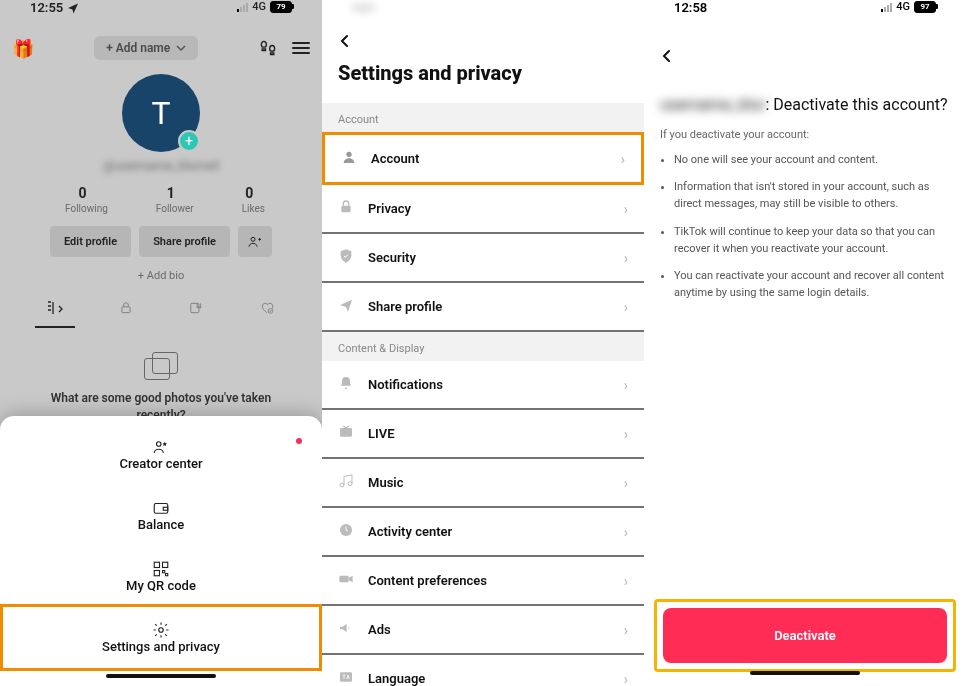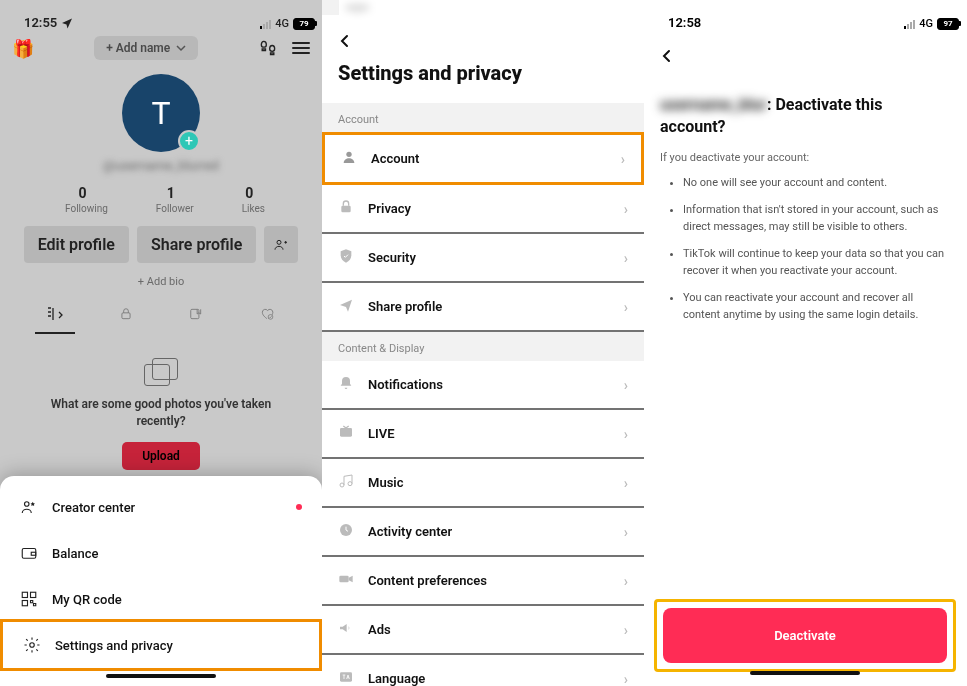--- a/index.html
+++ b/index.html
@@ -23,25 +23,24 @@
   }
   .screen.s1 { background: #c9c9c9; }
   .screen.s2 { background: #f2f2f2; }
   .screen.s3 { background: #fff; }
 
   
   .status-bar {
     height: 30px;
     display: flex;
     justify-content: space-between;
-    align-items: flex-end;
-    padding: 0 7px;
+    align-items: flex-start;
+    padding: 0 30px;
     font-size: 13px;
     font-weight: 600;
-    margin-left: 17px;
   }
   .status-left { display:flex; align-items:center; gap:4px;}
   .status-right { display:flex; align-items:center; gap:4px; font-size:11px; font-weight:500;}
   .bars { display:flex; align-items:flex-end; gap:1px; height:10px;}
   .bars span { width:2px; background:#000; }
   .bars span:nth-child(1){height:3px;} .bars span:nth-child(2){height:5px;background:#aaa;}
   .bars span:nth-child(3){height:7px;background:#aaa;} .bars span:nth-child(4){height:9px;background:#aaa;}
   .s1 .status-bar { color:#222; }
   .battery { border:1px solid #000; border-radius:3px; width:22px; height:12px; position:relative; display:flex; align-items:center; justify-content:center; font-size:8px; font-weight:700; background:#000; color:#fff;}
   .battery::after { content:""; position:absolute; right:-3px; width:2px; height:5px; background:#000; border-radius:0 1px 1px 0;}
@@ -71,42 +70,42 @@
     position:absolute; bottom:0; right:0; width:22px; height:22px; border-radius:50%;
     background:#2ec7b6; color:#fff; display:flex; align-items:center; justify-content:center;
     font-size:14px; border:2px solid #c9c9c9;
   }
   .username { color:#6a6a6a; font-size:13px; margin-top:6px; filter:blur(3px);}
   .stats { display:flex; justify-content:center; gap:40px; margin:12px 0;}
   .stat { text-align:center;}
   .stat .num { font-size:14px; font-weight:700; color:#222;}
   .stat .lbl { font-size:10px; color:#6a6a6a; margin-top:2px;padding-left:8px;}
   .profile-btns { display:flex; justify-content:center; gap:8px; padding:0 14px;}
-  .gray-btn { background:#b6b6b6; color:#222; font-size:16px; font-weight:600; padding:9px 14px; border-radius:4px;}
+  .gray-btn { background:#b6b6b6; color:#222; font-size:11px; font-weight:600; padding:9px 14px; border-radius:4px;}
   .addfriend { background:#b6b6b6; width:34px; display:flex; align-items:center; justify-content:center; border-radius:4px;}
   .addbio { text-align:center; font-size:11px; color:#6a6a6a; margin:12px 0;}
   .tabbar { display:flex; justify-content:space-around; padding:0 20px;}
   .tabbar .tab { width:40px; text-align:center; padding:6px 0; color:#555;}
   .tabbar .tab.active { border-bottom:2px solid #222; }
   .suggestion { text-align:center; padding:24px 40px 0; color:#333;}
   .photo-ic { width:34px; height:28px; margin:0 auto 10px; position:relative;}
   .photo-ic::before, .photo-ic::after { content:""; position:absolute; border:1.5px solid #666; border-radius:3px; width:24px; height:20px;}
   .photo-ic::before { left:0; top:6px;}
   .photo-ic::after { left:8px; top:0;}
   .suggestion-txt { font-size:12px; font-weight:600; line-height:1.4;}
   .upload-btn { background:#c6233a; color:#000000; font-size:12px; font-weight:600; padding:7px 20px; border-radius:5px; display:inline-block; margin-top:12px;}
 
   .sheet {
     position:absolute; bottom:0; left:0; right:0; background:#fff;
     border-radius:14px 14px 0 0; padding:8px 0 0;
     box-shadow:0 -2px 20px rgba(0,0,0,0.25);
   }
   .sheet-row {
-    display:flex; align-items:center; gap:14px; padding:14px 20px;
-    font-size:13px; font-weight:500; color:#111; position:relative;
+    display:flex; align-items:center; padding:14px 20px;
+    font-size:13px; font-weight:500; color:#111; position:relative;flex-direction:column;
   }
   .sheet-row.highlight-orange { border:3px solid #f08c00; margin:-3px 0;}
   .red-dot { width:6px; height:6px; background:#ff2c55; border-radius:50%; position:absolute; right:20px;}
   .sheet .ic { width:18px; height:18px; display:flex; align-items:center; justify-content:center; color:#333;}
   .home-indicator { width:110px; height:4px; background:#111; border-radius:3px; margin:6px auto 8px;}
 
   
   .s2-header { padding:10px 16px 4px; background:#fff;}
   .back { font-size:20px; color:#111; padding:4px 0 8px;}
   .s2-title { font-size:20px; font-weight:800; color:#111; padding-bottom:14px;}
@@ -117,25 +116,25 @@
     border-bottom:2px solid #737373;
   }
   .setting-row .left { display:flex; align-items:center; gap:14px;}
   .setting-row .chev { color:#bbb; font-size:14px;}
   .row-ic { width:16px; color:#888;}
   .setting-row.highlight-orange { border:3px solid #f08c00; }
   .s2 .home-indicator { margin-top:auto; background:#111;}
 
   
   .s3-header { padding:10px 16px 6px;}
-  .s3-title { font-size:16px; font-weight:700; color:#111; padding:12px 16px 6px; line-height:1.4;}
+  .s3-title { font-size:16px; font-weight:400; color:#111; padding:12px 16px 6px; line-height:1.4;}
   .blur-name { filter:blur(5px); color:#222;}
   .s3-sub { font-size:11px; color:#666; padding:6px 16px 10px;}
   .s3-list { padding:0 16px 0 30px; font-size:11px; color:#555; line-height:1.55;}
-  .s3-list li { margin-bottom:10px;margin-left:9px;}
+  .s3-list li { margin-bottom:10px;}
   .deactivate-wrap {
     position:absolute; bottom:14px; left:10px; right:10px;
     border:3px solid #f5b400; padding:6px; border-radius:4px;
   }
   .deactivate-btn {
     background:#ff2c55; color:#fff; font-size:13px; font-weight:600;
     text-align:center; padding:20px 0; border-radius:8px;
   }
   .s3 .home-indicator { position:absolute; bottom:3px; left:50%; transform:translateX(-50%);}
 </style>

